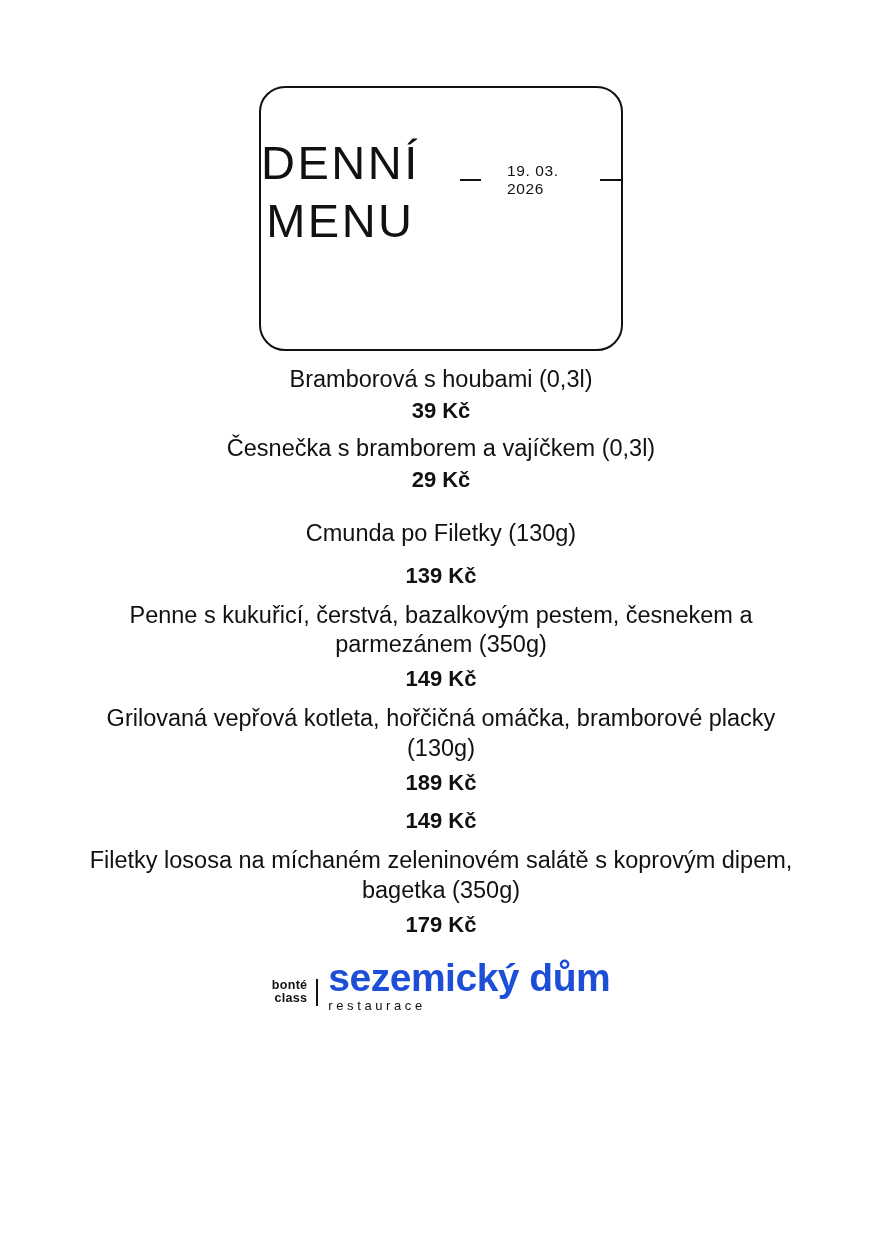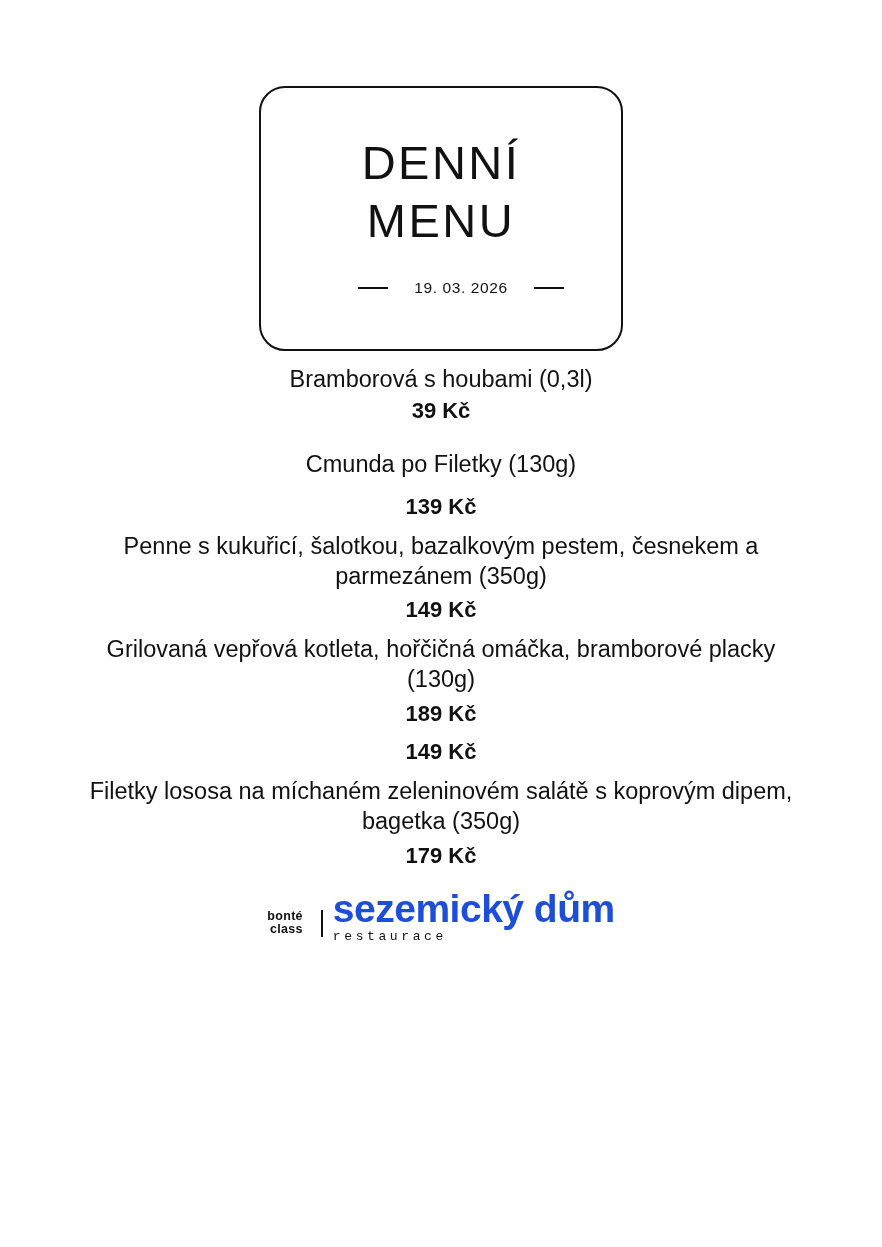--- a/index.html
+++ b/index.html
@@ -27,22 +27,22 @@
   }
 
   
   .header-card {
     width: 364px;
     height: 265px;
     border: 2px solid #111111;
     border-radius: 26px;
     box-sizing: border-box;
     display: flex;
-    flex-direction: column;
-    align-items: center;
+    flex-direction: row;
+    align-items: flex-start;
     justify-content: flex-start;
     padding-top: 46px;
   }
   .header-title {
     font-size: 47px;
     letter-spacing: 2.5px;
     line-height: 1.24;
     text-align: center;
     font-weight: 400;
     color: #111;
@@ -113,41 +113,40 @@
     justify-content: center;
     gap: 0;
   }
   .logo-mark {
     text-align: right;
     line-height: 1.08;
     font-size: 12.5px;
     font-weight: 700;
     letter-spacing: 0.3px;
     color: #111;
-    padding-right: 18px;
+    padding-right: 9px;
     border-right: 2px solid #111;
     margin-bottom: 7px;
   }
   .logo-words {
     padding-left: 10px;
     text-align: left;
   }
   .logo-main {
     font-size: 39px;
     font-weight: 700;
     letter-spacing: -0.5px;
     line-height: 1;
     color: #1d4ed8;
   }
   .logo-sub {
     font-size: 13px;
     letter-spacing: 3.6px;
     color: #111;
     margin-top: 1px;
-    font-family: Liberation Mono, monospace;
   }
 </style>
 </head>
 <body>
 
 <div class="page">
 
   <div class="header-card">
     <div class="header-title">
       <div>DENNÍ</div>
@@ -160,29 +159,33 @@
     </div>
   </div>
 
   <div class="menu">
 
     <div class="group soups">
       <div class="item">
         <div class="item-name">Bramborová s houbami (0,3l)</div>
         <div class="item-price">39 Kč</div>
       </div>
+      <div class="item">
+        <div class="item-name">Česnečka s bramborem a vajíčkem (0,3l)</div>
+        <div class="item-price">29 Kč</div>
+      </div>
     </div>
 
     <div class="group mains">
       <div class="item">
         <div class="item-name">Cmunda po Filetky (130g)</div>
         <div class="item-price">139 Kč</div>
       </div>
       <div class="item">
-        <div class="item-name">Penne s kukuřicí, šalotkou, bazalkovým pestem, česnekem a parmezánem (350g)</div>
+        <div class="item-name">Penne s kukuřicí, čerstvá, bazalkovým pestem, česnekem a parmezánem (350g)</div>
         <div class="item-price">149 Kč</div>
       </div>
       <div class="item">
         <div class="item-name">Grilovaná vepřová kotleta, hořčičná omáčka, bramborové placky (130g)</div>
         <div class="item-price">189 Kč</div>
       </div>
       <div class="item">
         <div class="item-price">149 Kč</div>
       </div>
       <div class="item">

